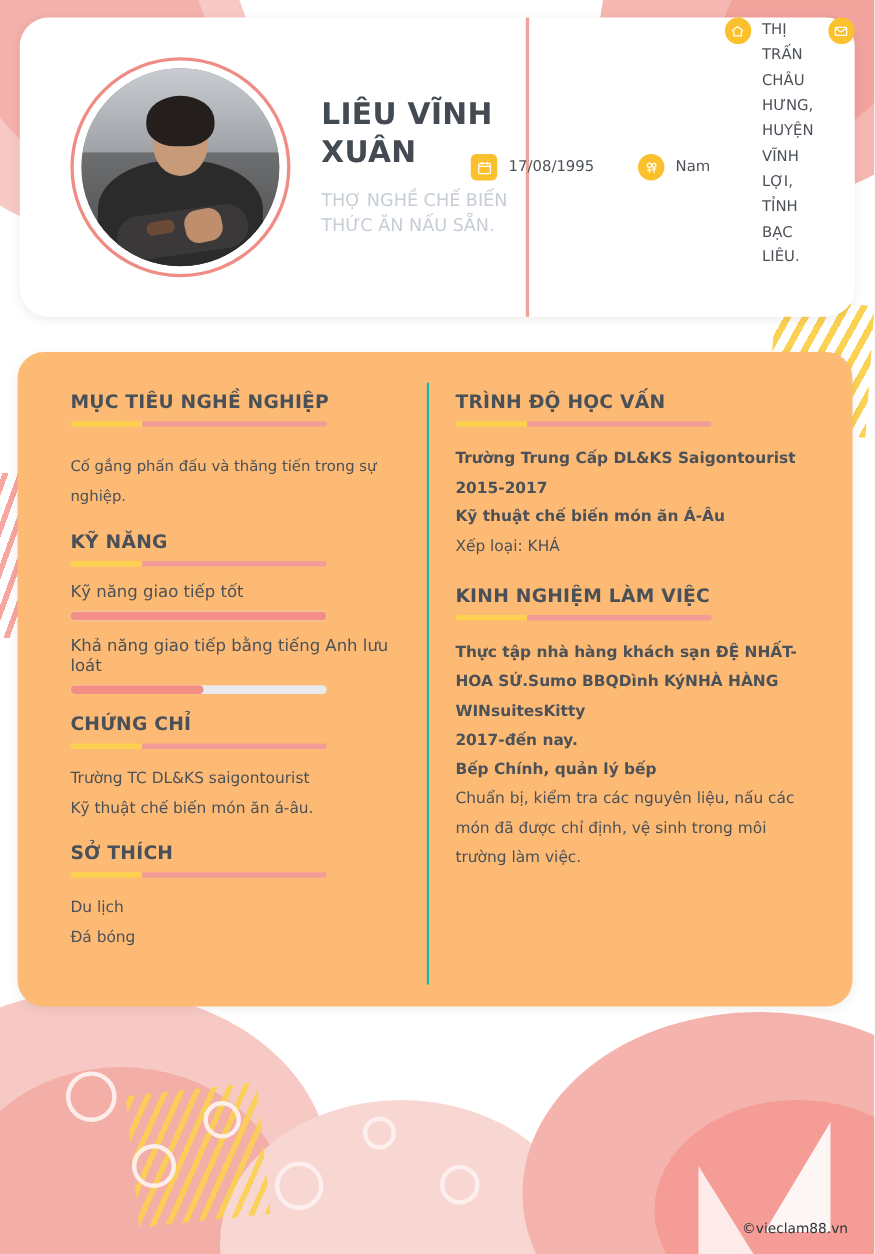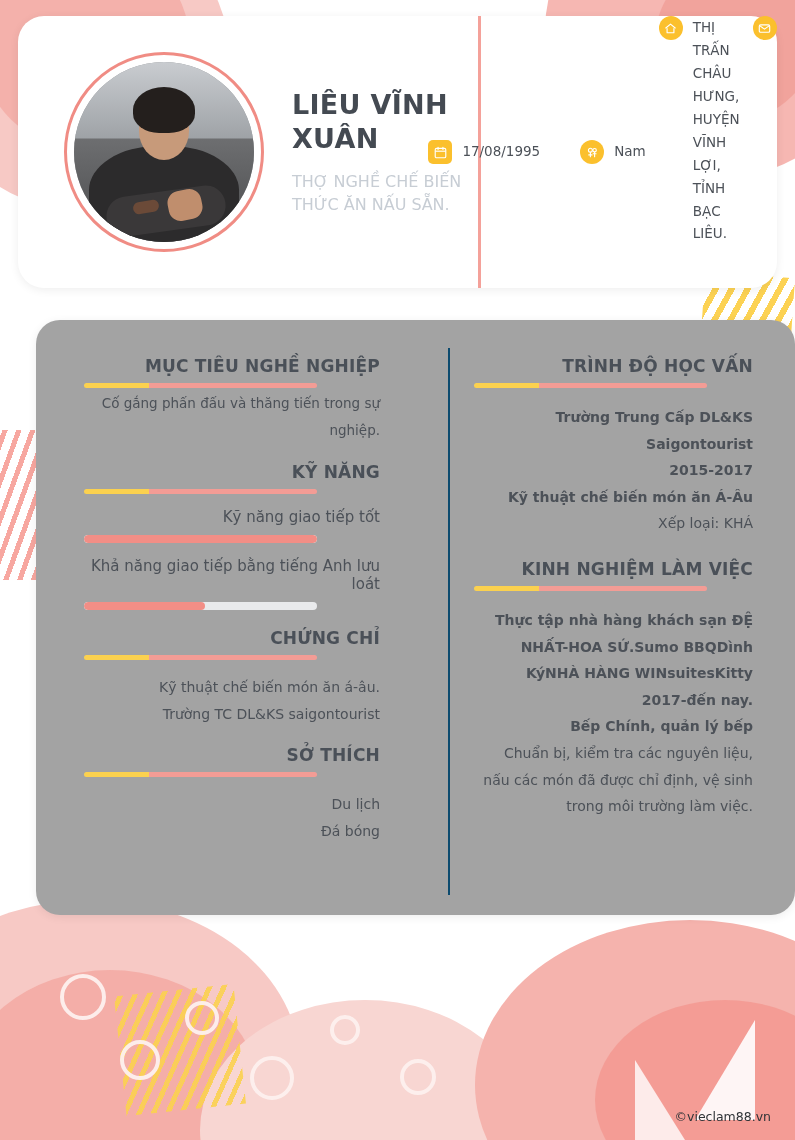--- a/index.html
+++ b/index.html
@@ -220,52 +220,50 @@
   }
   .c-icon.round { border-radius: 50%; }
   .c-text {
     font-size: 13.5px; color: #4c5158; line-height: 1.7;
   }
   .contact-sub { display: flex; gap: 40px; align-items: center; }
 
   
   .body-card {
     position: absolute;
-    left: 36px; top: 320px;
+    left: 16px; top: 320px;
     width: 759px; height: 595px;
-    background: #a3a3a3;
+    background: #fdba74;
     border-radius: 24px;
     box-shadow: 0 2px 10px rgba(0,0,0,.07);
     display: flex;
     padding: 28px 0 20px 0;
-    text-align: right;
   }
   .col-left {
     width: 372px; flex: none;
     padding: 8px 28px 0 48px;
   }
   .col-right {
     flex: 1 1 auto;
-    border-left: 2px solid #0c4a6e;
+    border-left: 2px solid #14b8a6;
     padding: 8px 42px 0 24px;
-    margin-left: 40px;
   }
   .sec-title {
     font-size: 17px; font-weight: bold; color: #4a5058;
     letter-spacing: .2px;
   }
   .underline {
     margin-top: 7px; height: 5px; width: 233px;
     border-radius: 3px;
     background: linear-gradient(90deg, #fbd14f 0 28%, #f39c95 28% 100%);
   }
   .sec { margin-bottom: 18px; }
   .sec + .sec { margin-top: 8px; }
   .body-text {
-    margin-top: 2px;
+    margin-top: 23px;
     font-size: 13.5px; color: #4c5158; line-height: 2.0;
   }
   .body-text.tight { line-height: 1.75; }
   .skill-label {
     margin-top: 14px;
     font-size: 15px; color: #4c5158;
   }
   .bar {
     margin-top: 9px;
     height: 8px; width: 233px;
@@ -413,22 +411,22 @@
         <div class="skill-label">Khả năng giao tiếp bằng tiếng Anh lưu loát</div>
         <div class="bar">
             <i style="width:52%"></i>
           </div>
       </div>
 
       <div class="sec">
         <div class="sec-title">CHỨNG CHỈ</div>
         <div class="underline"></div>
         <div class="body-text tight" style="margin-top:14px">
+          <div class="line">Trường TC DL&amp;KS saigontourist</div>
           <div class="line">Kỹ thuật chế biến món ăn á-âu.</div>
-          <div class="line">Trường TC DL&amp;KS saigontourist</div>
         </div>
       </div>
 
       <div class="sec">
         <div class="sec-title">SỞ THÍCH</div>
         <div class="underline"></div>
         <div class="body-text tight" style="margin-top:14px">
           <div class="line">Du lịch</div>
           <div class="line">Đá bóng</div>
         </div>

